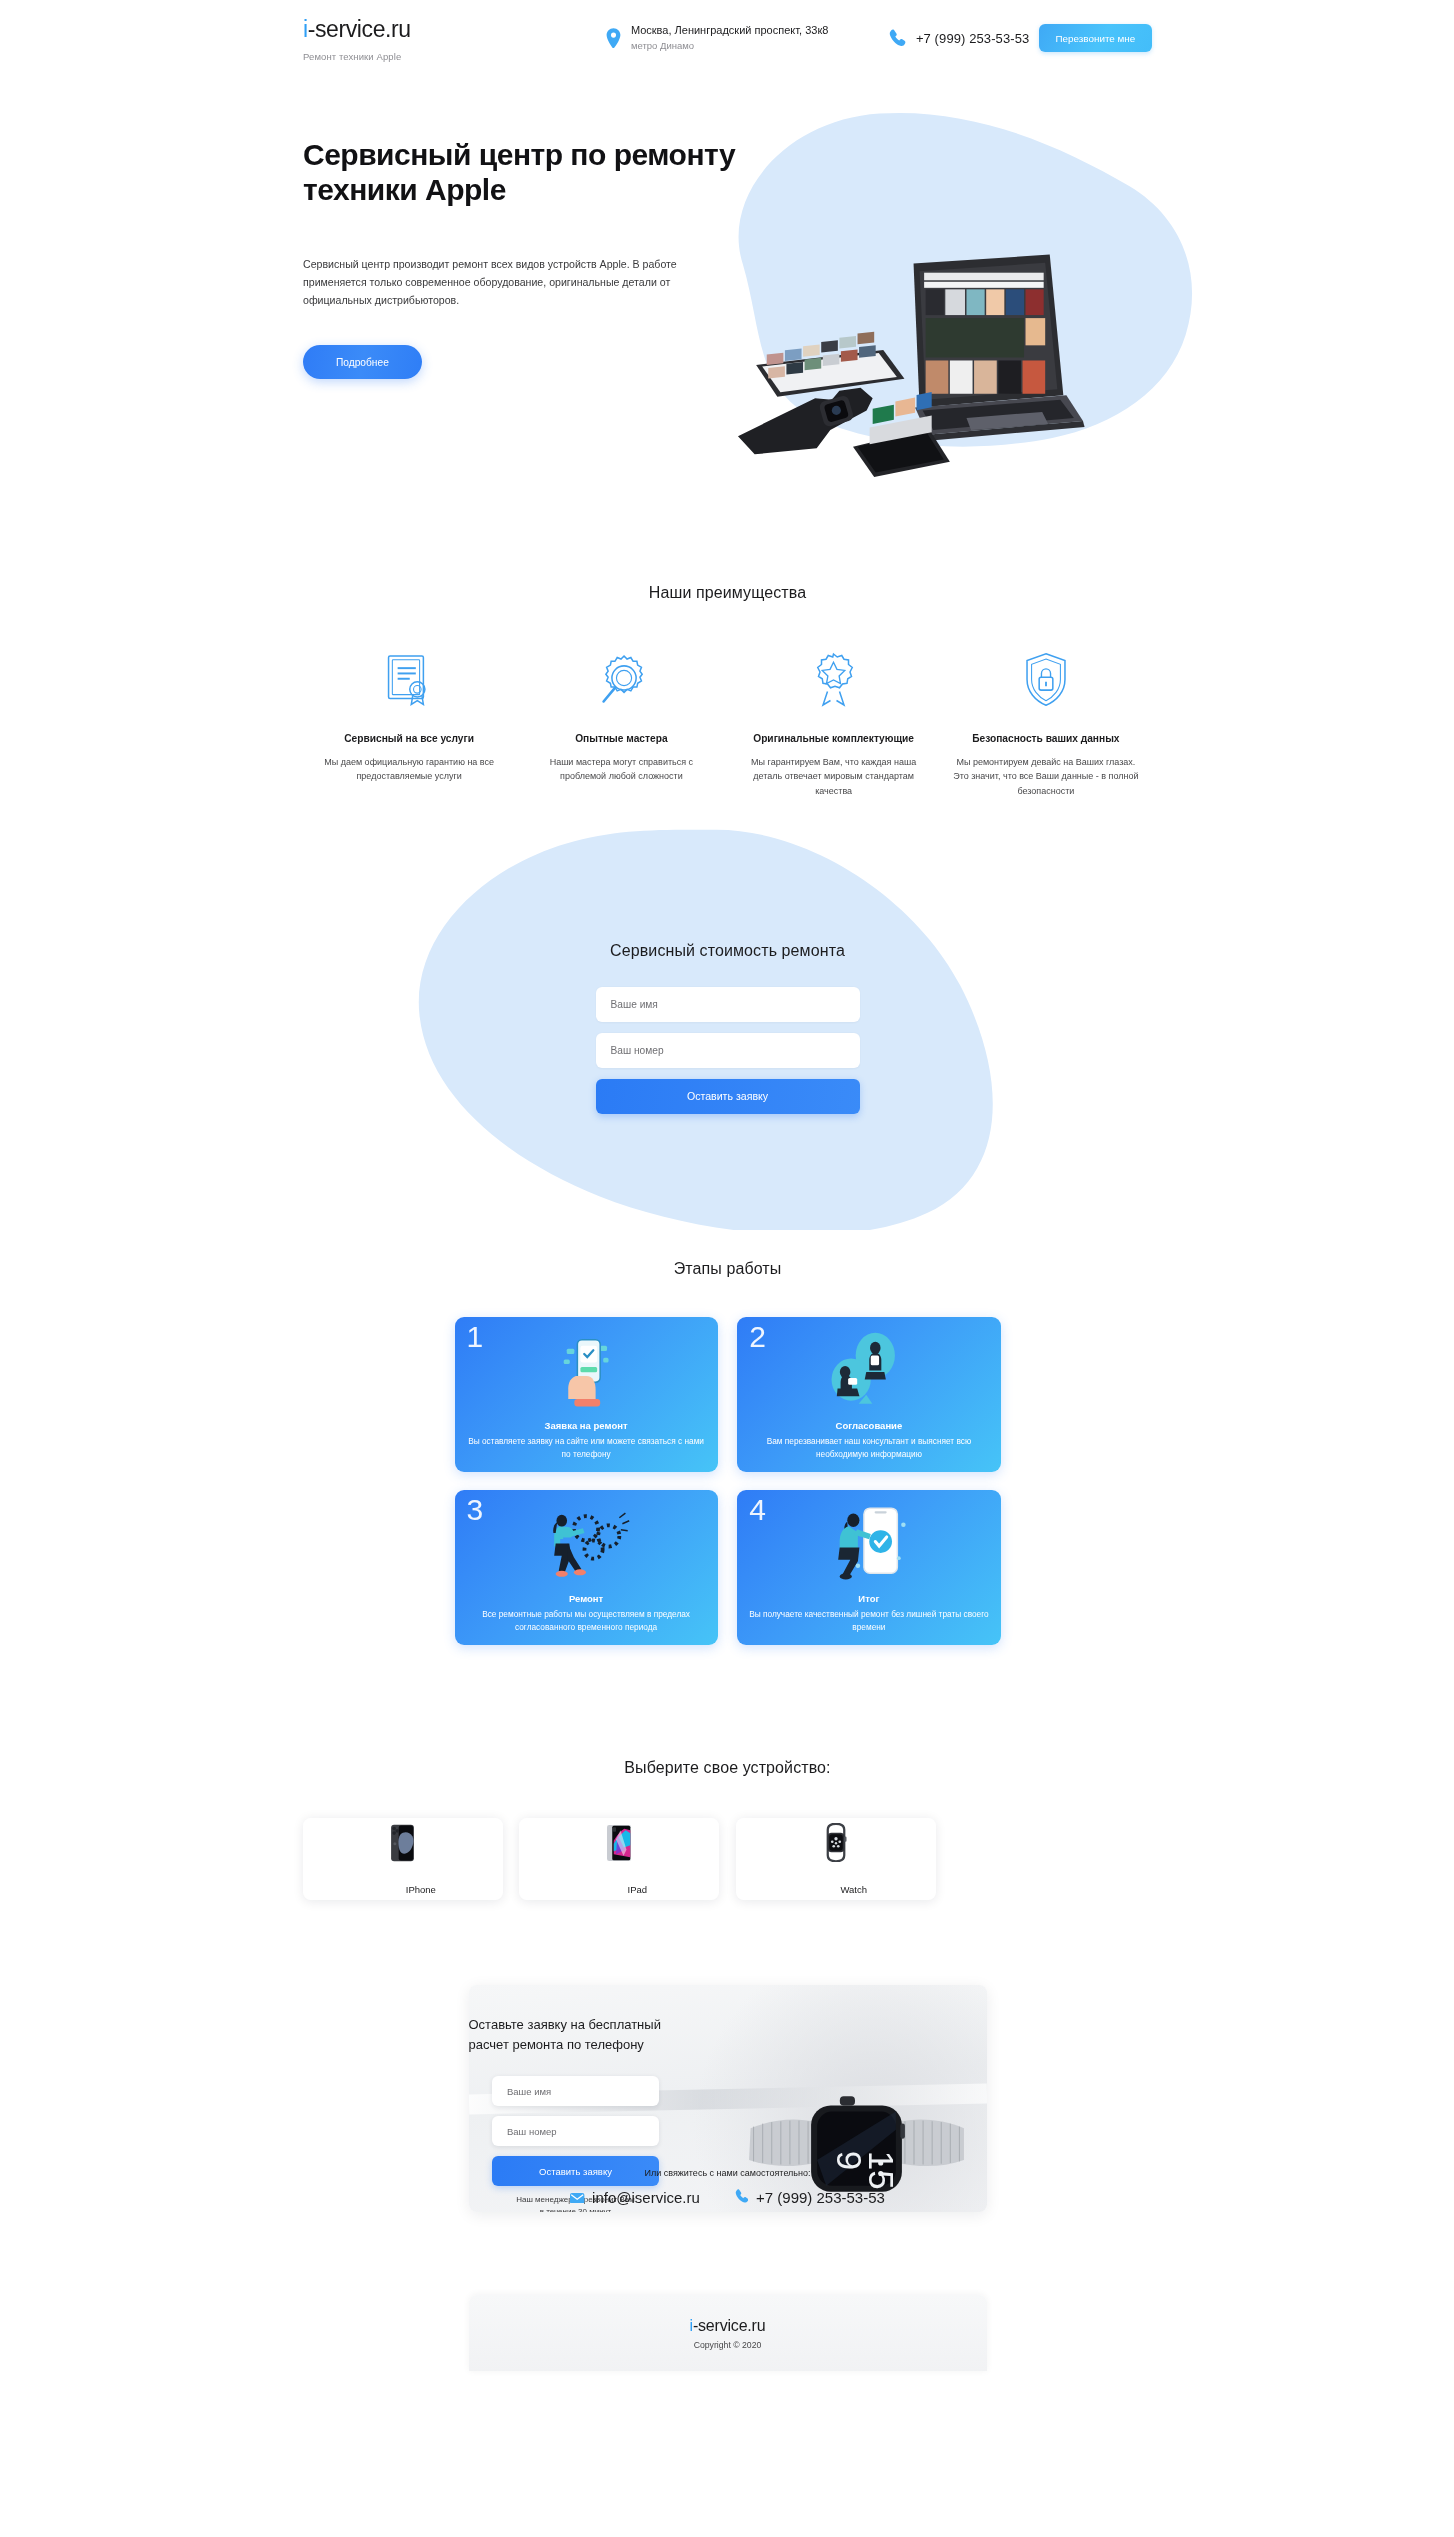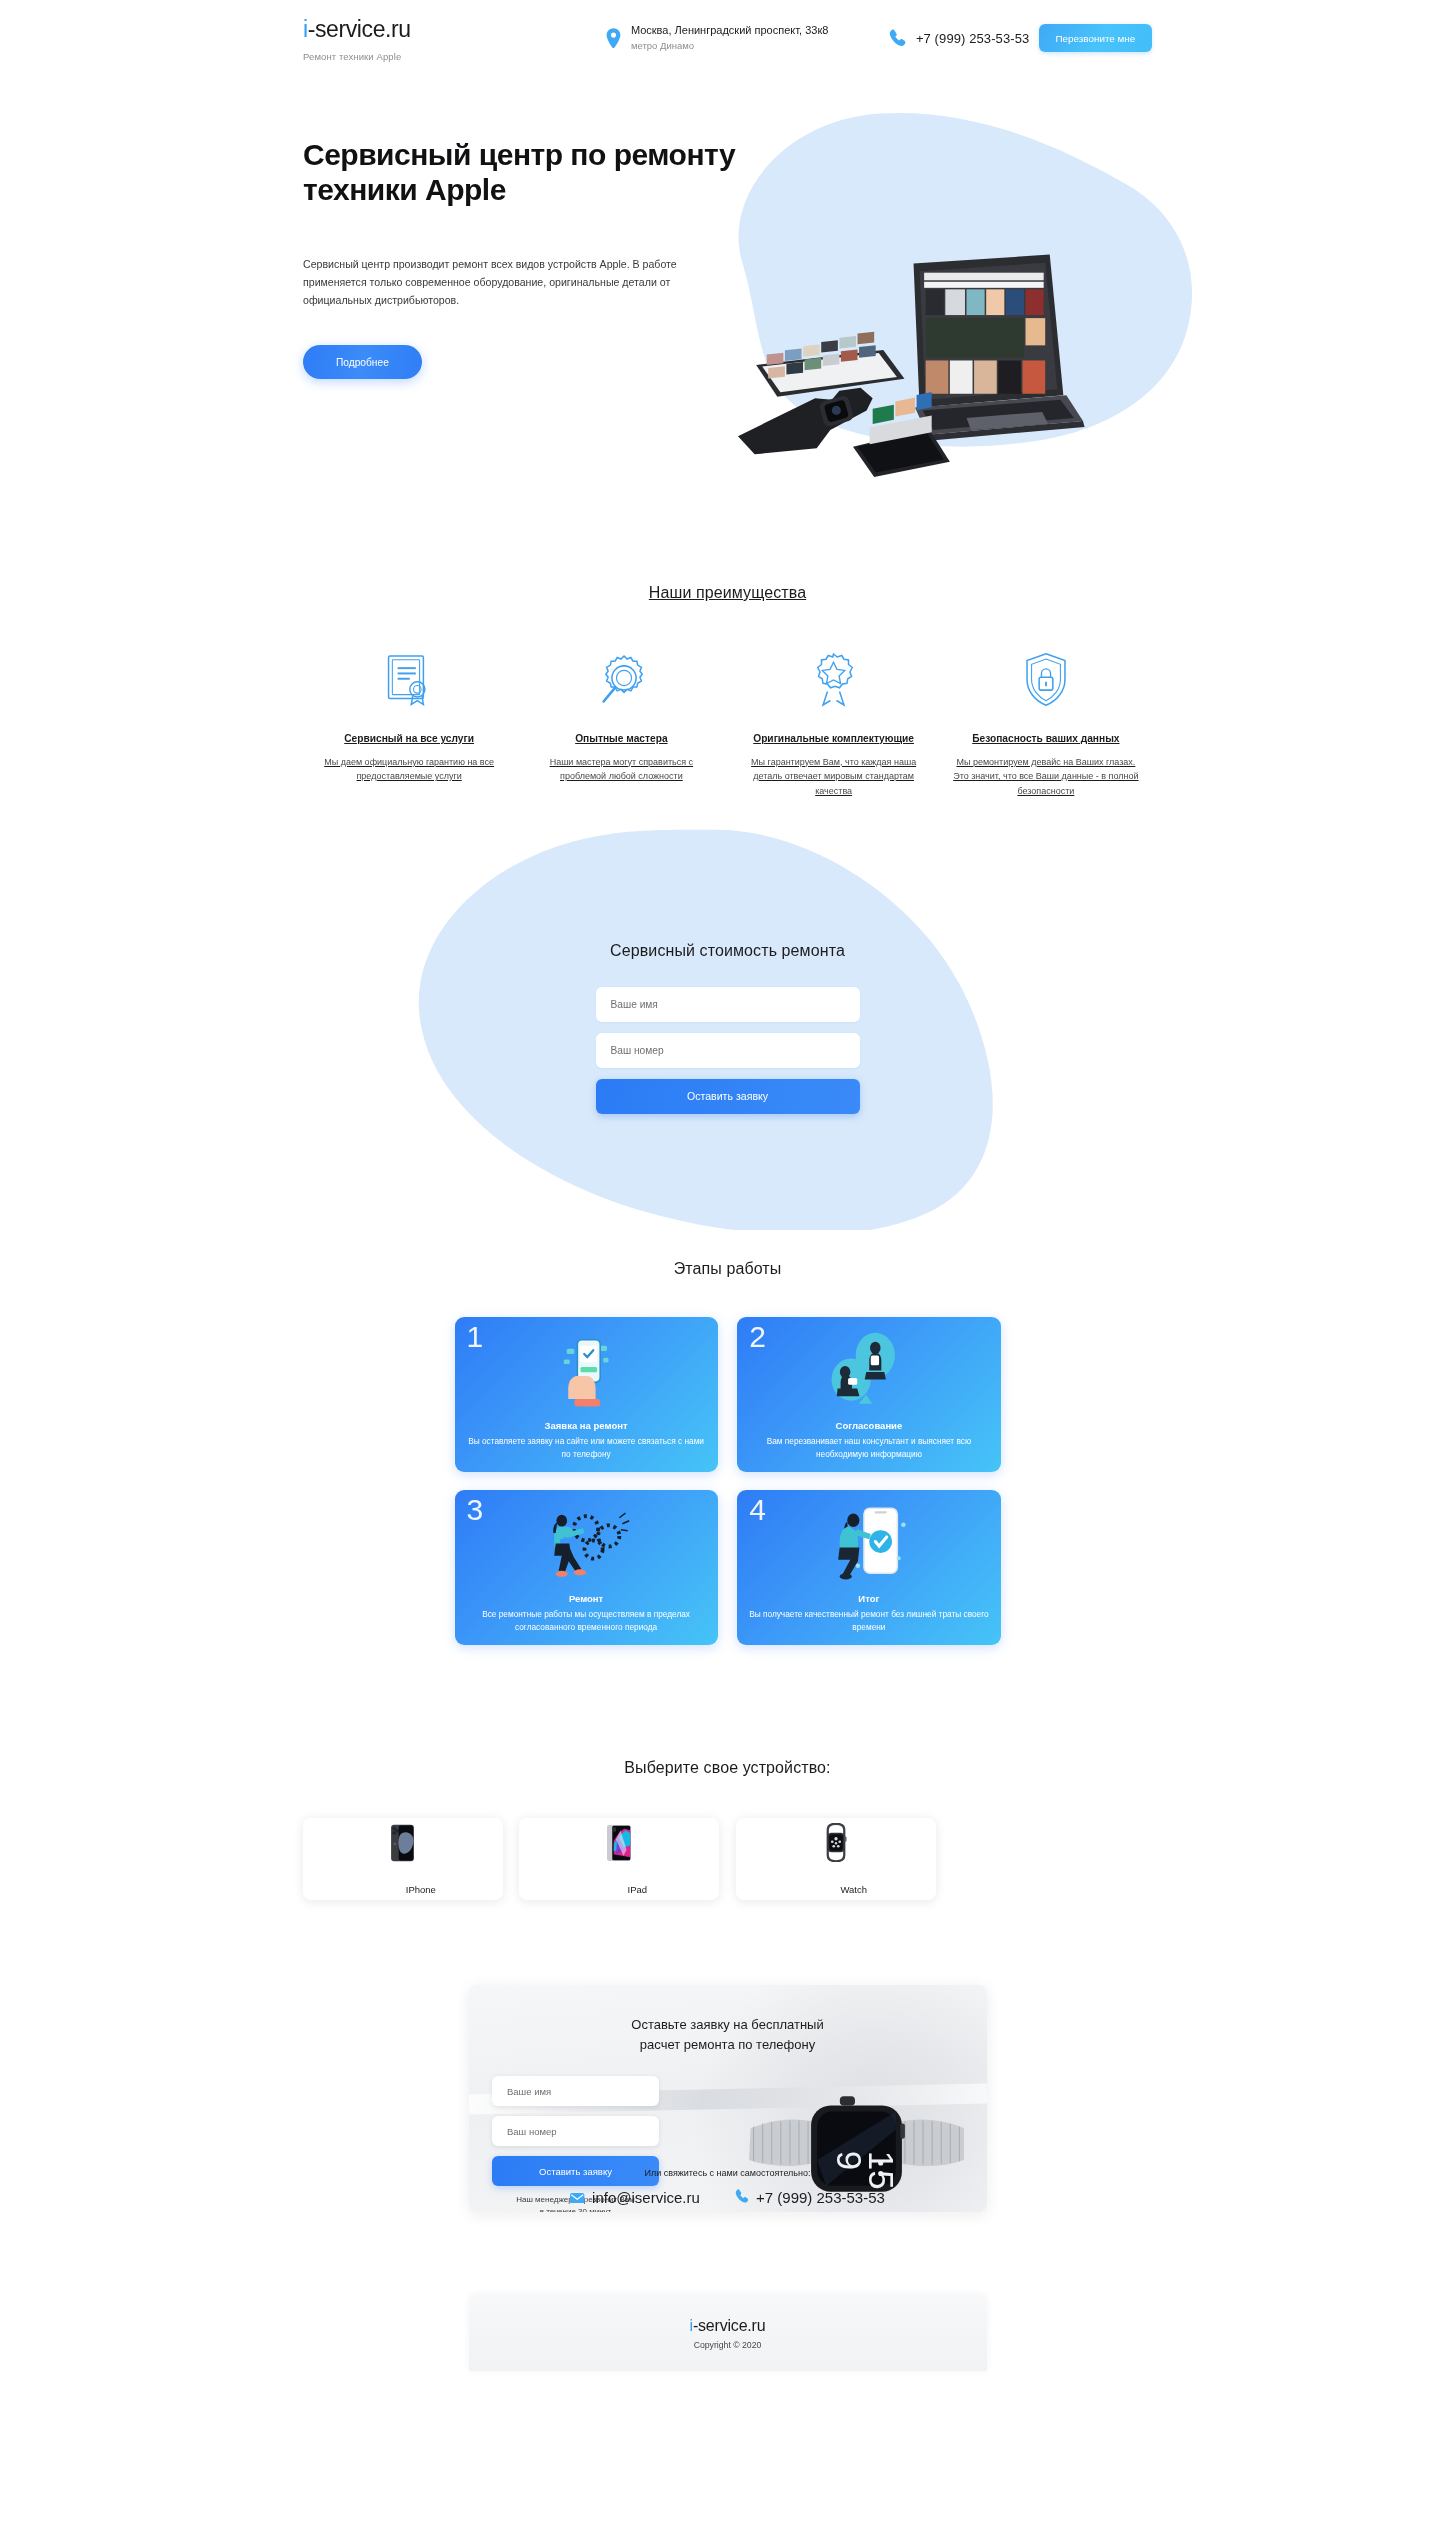--- a/index.html
+++ b/index.html
@@ -79,21 +79,21 @@
     position: absolute; right: 246px; top: 174px; width: 485px; height: 227px; z-index: 6;
   }
 
   
   .sect-title {
     text-align: center; font-size: 16px; font-weight: 400; color: #1c1c1e;
     letter-spacing: 0.1px;
   }
 
   
-  .adv { position: relative; padding-top: 99px; z-index: 5; text-decoration: underline; }
+  .adv { position: relative; padding-top: 99px; z-index: 5; }
   .adv-grid {
     width: 849px; margin: 0 auto; margin-top: 47px;
     display: grid; grid-template-columns: repeat(4,1fr); gap: 0;
   }
   .adv-item { text-align: center; padding: 0 10.6px; }
   .adv-icon { height: 61px; display: flex; align-items: center; justify-content: center; }
   .adv-name { margin-top: 23px; font-size: 10.2px; font-weight: 700; color: #1c1c1e; }
   .adv-text { margin-top: 10.6px; font-size: 9px; line-height: 1.62; color: #48484a; }
 
   
@@ -163,21 +163,21 @@
       radial-gradient(circle at 78% 62%, #dcdee2 0%, rgba(220,222,226,0) 42%),
       linear-gradient(175deg,#f6f7f8 0%,#eef0f2 46%,#f3f4f6 100%);
     box-shadow: 0 3px 15px rgba(16,24,40,.08);
   }
   .cta-sheen {
     position:absolute; left:0; right:0; top:104px; height: 19.7px;
     background: linear-gradient(95deg, rgba(255,255,255,.85), rgba(200,204,210,.55) 45%, rgba(255,255,255,.7));
     transform: rotate(-1.2deg);
   }
   .cta-title {
-    position: relative; z-index: 4; padding-top: 30px; text-align: center;
+    position: relative; z-index: 4; padding-top: 30px; text-align: left;
     font-size: 13px; line-height: 1.5; color: #1c1c1e;
   }
   .cta-form { position: absolute; z-index: 6; left: 23.5px; top: 91px; width: 167px; }
   .cta-form .field { height: 30px; margin-bottom: 9.9px; font-size: 9.5px; box-shadow: 0 1.5px 5.3px rgba(16,24,40,.09); }
   .cta-form .submit-btn { height: 30px; font-size: 9.5px; }
   .cta-note { margin-top: 7.6px; text-align: center; font-size: 8px; line-height: 1.5; color: #3a3a3c; }
   .cta-watch { position: absolute; z-index: 3; right: 16.7px; top: 99px; width: 227px; height: 114px; }
   .cta-bottom { position: absolute; z-index: 6; left: 0; right: 0; bottom: 6px; text-align: center; }
   .cta-or { font-size: 9px; color: #1c1c1e; }
   .cta-links { margin-top: 10.6px; display: flex; justify-content: center; gap: 35px; align-items: center; }

